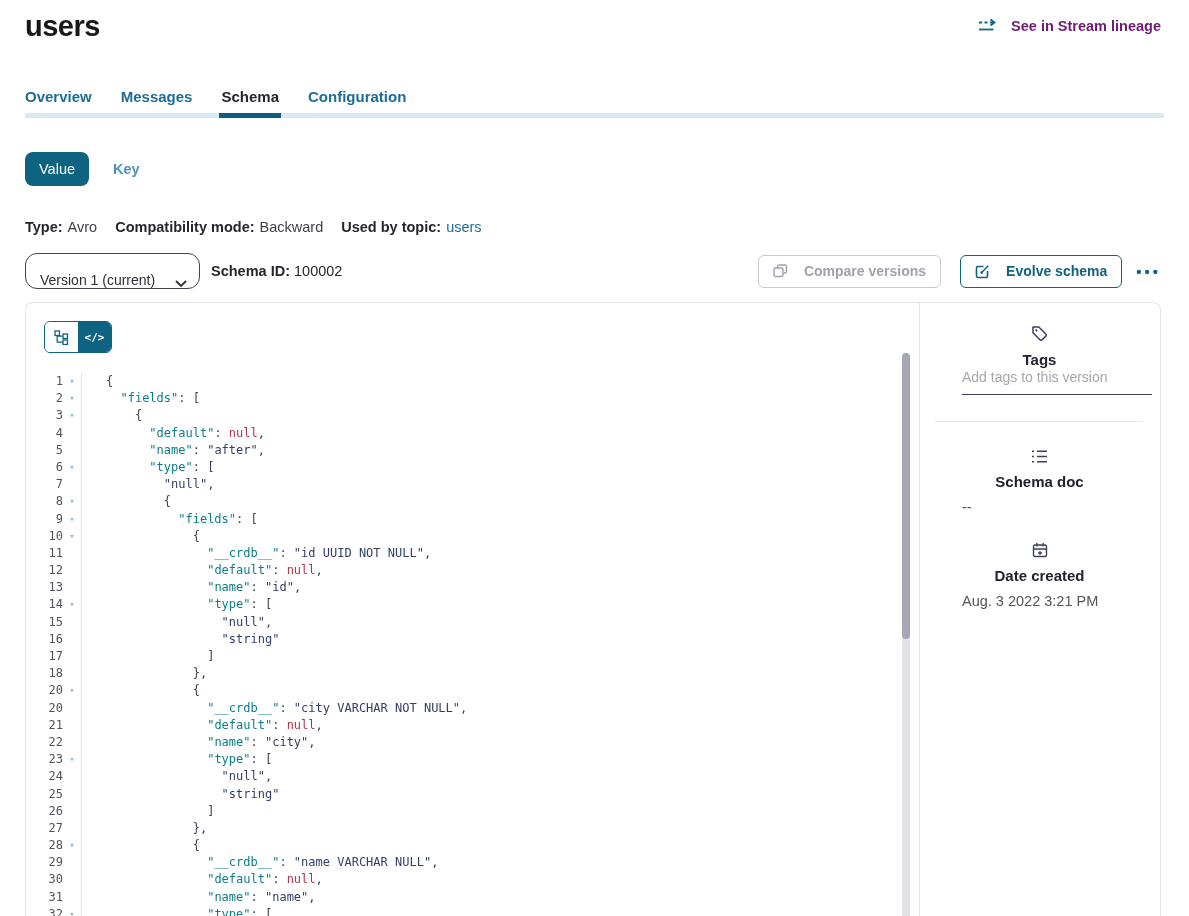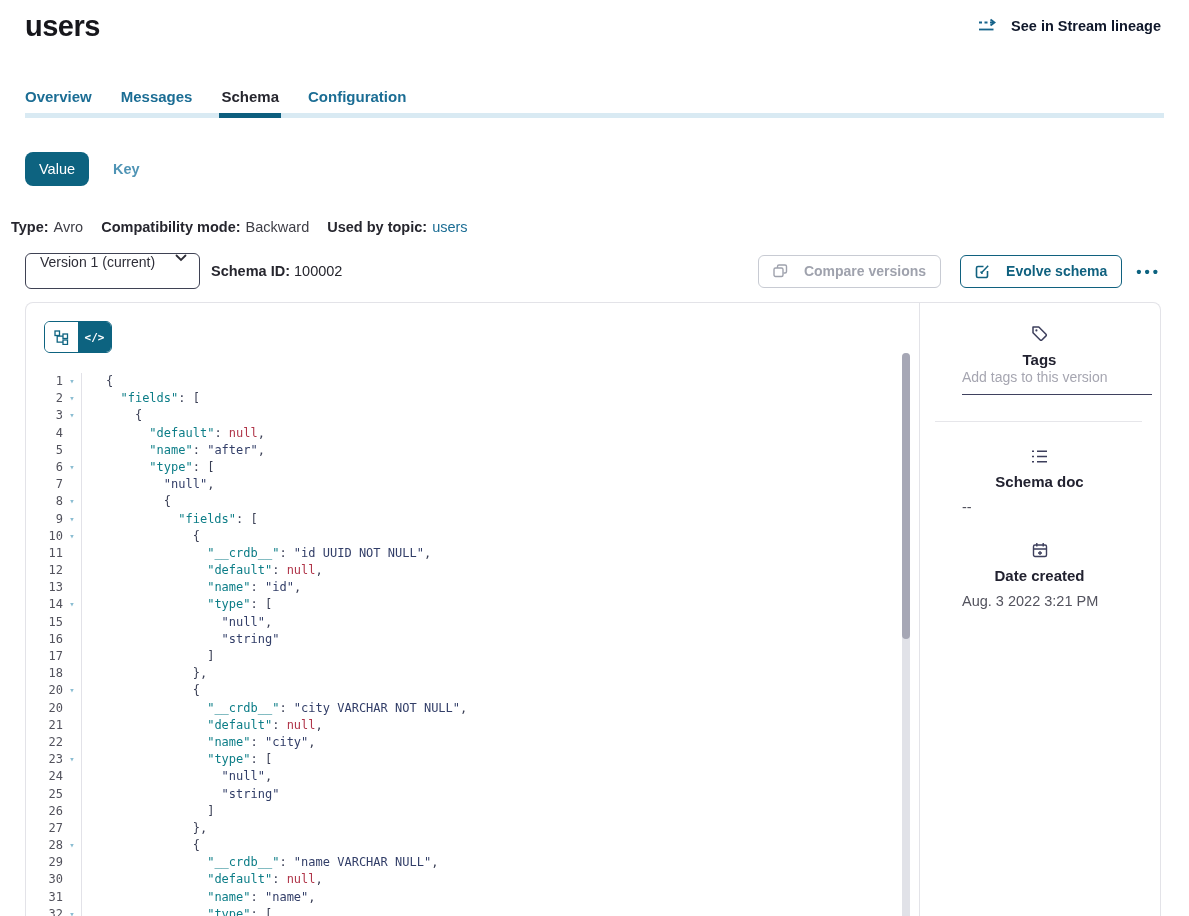--- a/index.html
+++ b/index.html
@@ -5,47 +5,47 @@
   * { margin:0; padding:0; box-sizing:border-box; }
   html,body { background:#fff; }
   #app {
     position:relative; width:1189px; height:916px; overflow:hidden;
     font-family:"Liberation Sans", sans-serif; color:#26262e; background:#fff;
   }
   
   .header { position:absolute; top:6px; left:25px; right:28px; height:40px;
             display:flex; align-items:center; justify-content:space-between; }
   .page-title { font-size:29px; font-weight:700; color:#17171c; letter-spacing:-0.5px; }
-  .lineage-link { display:flex; align-items:center; gap:14px; color:#0f172a;
+  .lineage-link { display:flex; align-items:center; gap:14px; color:#701a75;
                   font-size:14.5px; font-weight:700; cursor:pointer; }
   
   .tabs-wrap { position:absolute; top:88px; left:25px; right:25px; }
   .tabs-row { display:flex; }
   .tab { position:relative; font-size:15px; font-weight:600; color:#1b6d94;
          margin-right:29px; padding-bottom:2px; cursor:pointer; }
   .tab.active { color:#26262e; }
   .tab.active::after { content:""; position:absolute; left:-2px; right:-2px;
          top:calc(100% + 6px); height:5px; background:#0d5e7e; z-index:2; }
   .tab-track { margin-top:6px; height:5px; background:#d9eaf3; }
   
   .vk-row { position:absolute; top:152px; left:25px; display:flex; align-items:center; }
   .value-btn { height:34px; padding:0 14px; background:#0d6380; border:none; border-radius:8px;
                color:#fff; font-size:14.5px; font-family:inherit; display:flex; align-items:center; cursor:pointer; }
   .key-btn { margin-left:24px; color:#4f94b5; font-size:14.5px; font-weight:600; cursor:pointer; }
   
-  .meta-row { position:absolute; top:219px; left:11px; display:flex; gap:18px; font-size:14.5px; }
+  .meta-row { position:absolute; top:219px; left:25px; display:flex; gap:18px; font-size:14.5px; }
   .meta-item { display:flex; gap:5px; }
   .meta-label { font-weight:700; color:#26262e; }
   .meta-value { color:#3e3e46; }
   .meta-value.link { color:#1b6d94; cursor:pointer; }
   
   .controls-row { position:absolute; top:253px; left:25px; right:28px;
                   display:flex; align-items:center; }
   .version-select { position:relative; width:175px; height:36px; border:1px solid #3f4254;
-                    border-radius:6px; display:flex; align-items:flex-start; padding:0 14px;
+                    border-radius:12px; display:flex; align-items:flex-end; padding:0 14px;
                     font-size:14px; color:#2e2e38; cursor:pointer; background:#fff; }
   .version-select svg { position:absolute; right:12px; }
   .schema-id { margin-left:11px; font-size:14.5px;text-align:right; }
   .schema-id b { font-weight:700; }
   .ctrl-spacer { flex:1; }
   .btn { height:33px; border-radius:6px; display:flex; align-items:center; gap:16px;
          padding:0 14px; font-size:14px; font-weight:700; font-family:inherit;
          background:#fff; cursor:pointer; }
   .btn-compare { border:1px solid #c8cbd3; color:#9fa2ad; }
   .btn-evolve  { margin-left:19px; border:1px solid #10617f; color:#10617f; }

